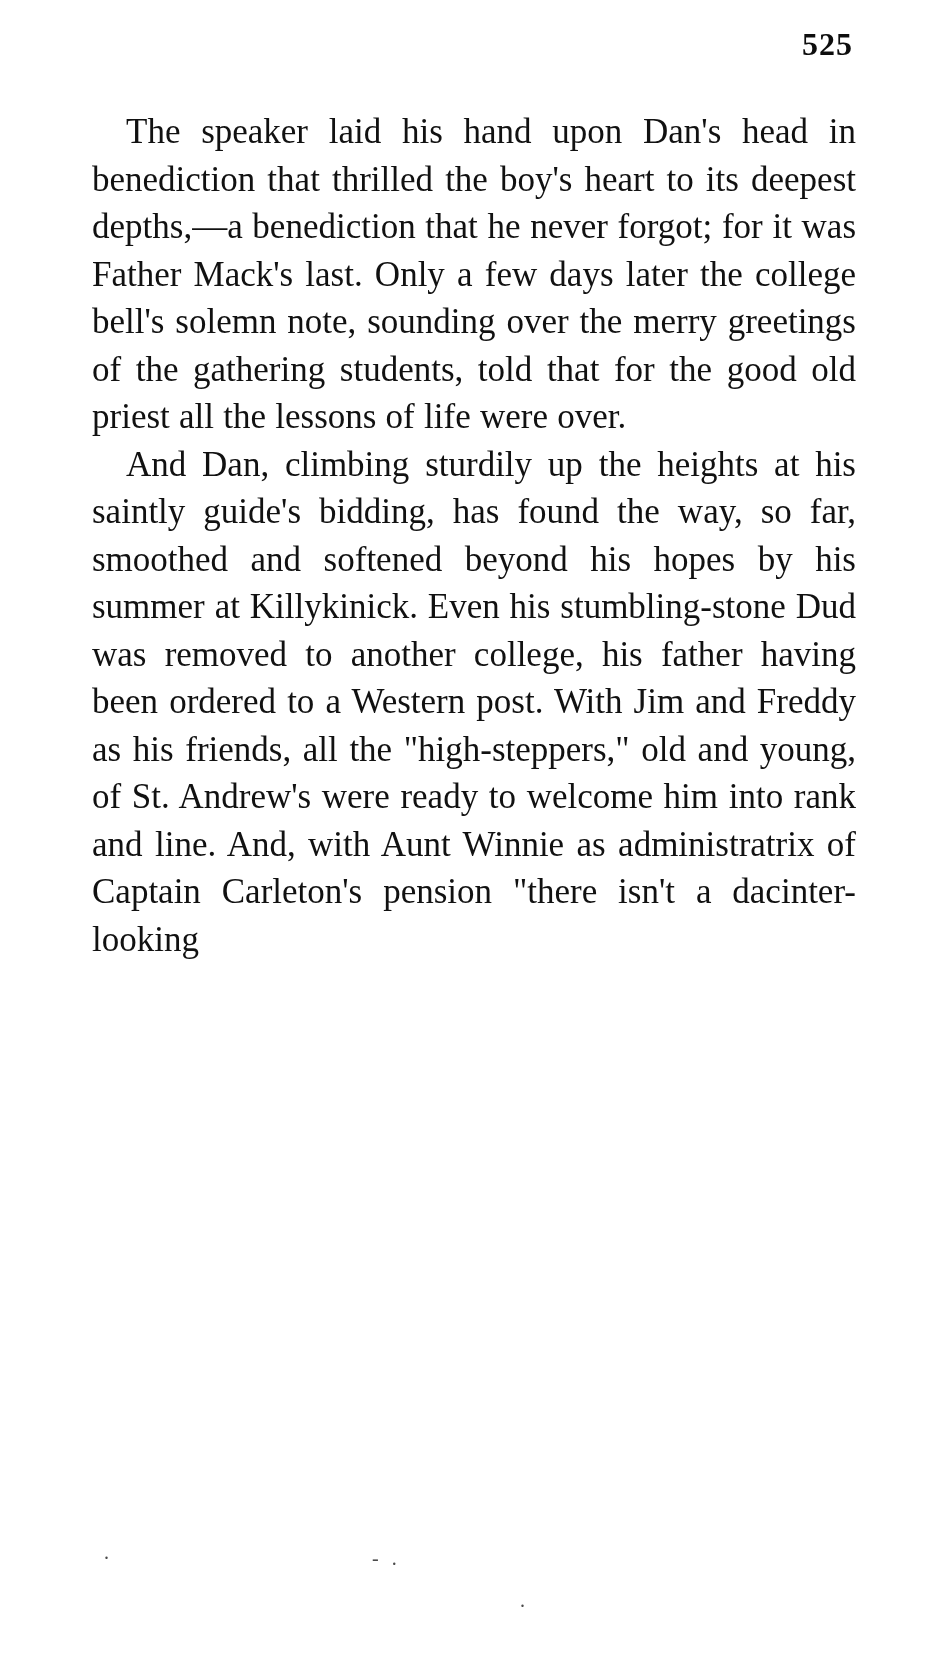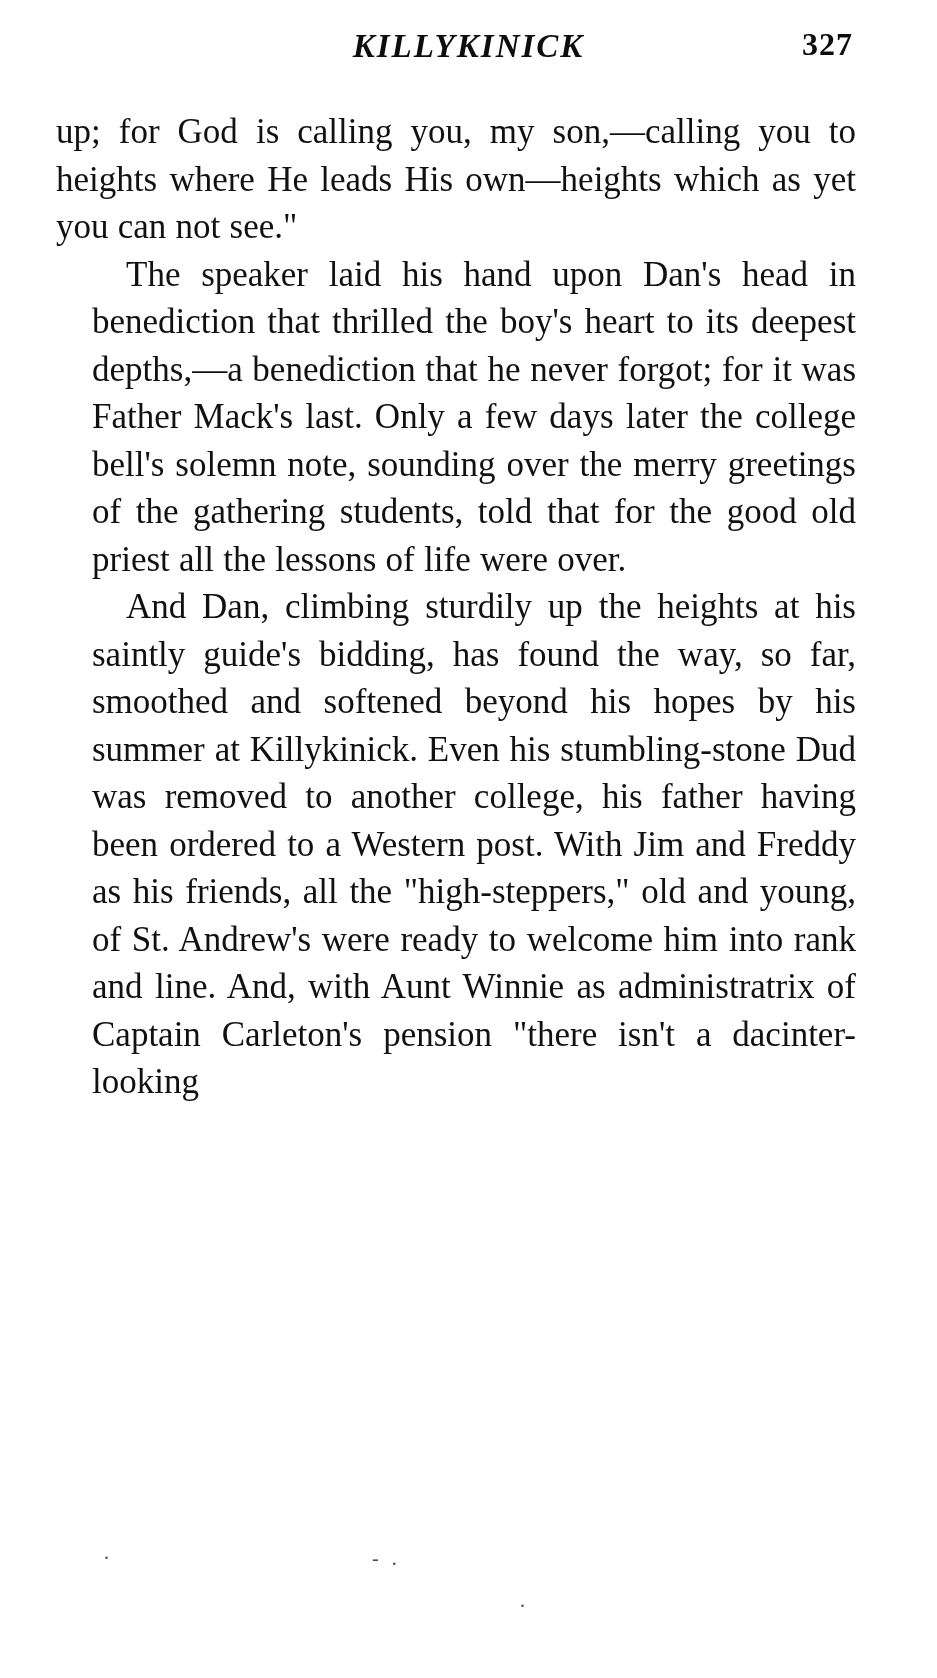--- a/index.html
+++ b/index.html
@@ -84,28 +84,24 @@
   }
   .mark.left  { left: 104px;  top: 0px; }
   .mark.mid   { left: 372px;  top: 6px; letter-spacing: 4px; }
   .mark.low   { left: 520px;  top: 48px; }
 </style>
 </head>
 <body>
 
 <div class="page">
 
-  <div class="running-head">
-    <span class="running-title">KILLYKINICK</span>
-  </div>
 
-  <div class="folio">327</div>
+  <div class="folio">525</div>
 
   <div class="text-block">
-    <p class="para">up; for God is calling you, my son,—calling you to heights where He leads His own—heights which as yet you can not see."</p>
     <p class="para indent">The speaker laid his hand upon Dan's head in benediction that thrilled the boy's heart to its deepest depths,—a benediction that he never forgot; for it was Father Mack's last. Only a few days later the college bell's solemn note, sounding over the merry greetings of the gathering students, told that for the good old priest all the lessons of life were over.</p>
     <p class="para indent">And Dan, climbing sturdily up the heights at his saintly guide's bidding, has found the way, so far, smoothed and softened beyond his hopes by his summer at Killykinick. Even his stumbling-stone Dud was removed to another college, his father having been ordered to a Western post. With Jim and Freddy as his friends, all the "high-steppers," old and young, of St. Andrew's were ready to welcome him into rank and line. And, with Aunt Winnie as administratrix of Captain Carleton's pension "there isn't a dacinter-looking</p>
   </div>
 
   <div class="footer-marks">
     <span class="mark left">.</span>
     <span class="mark mid">- .</span>
     <span class="mark low">.</span>
   </div>
 

